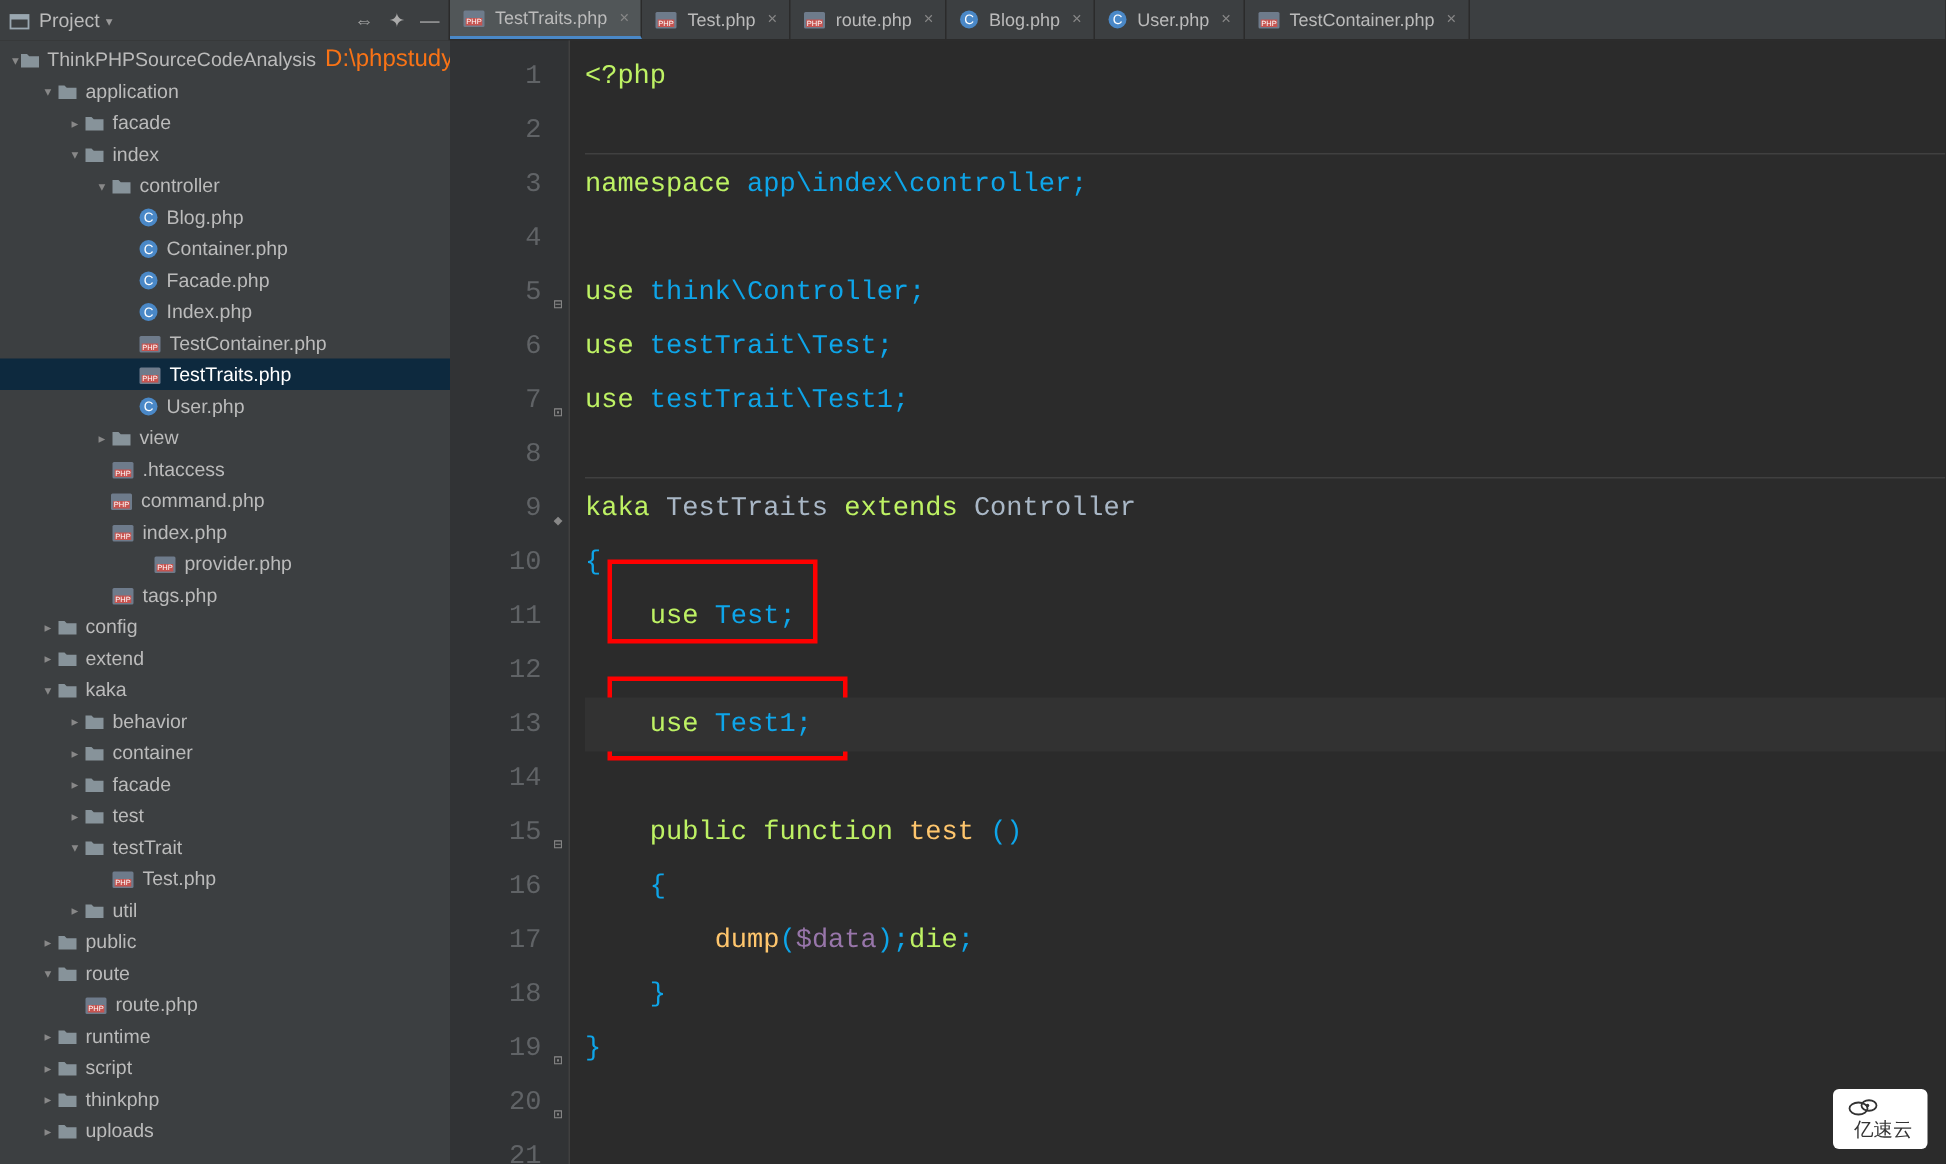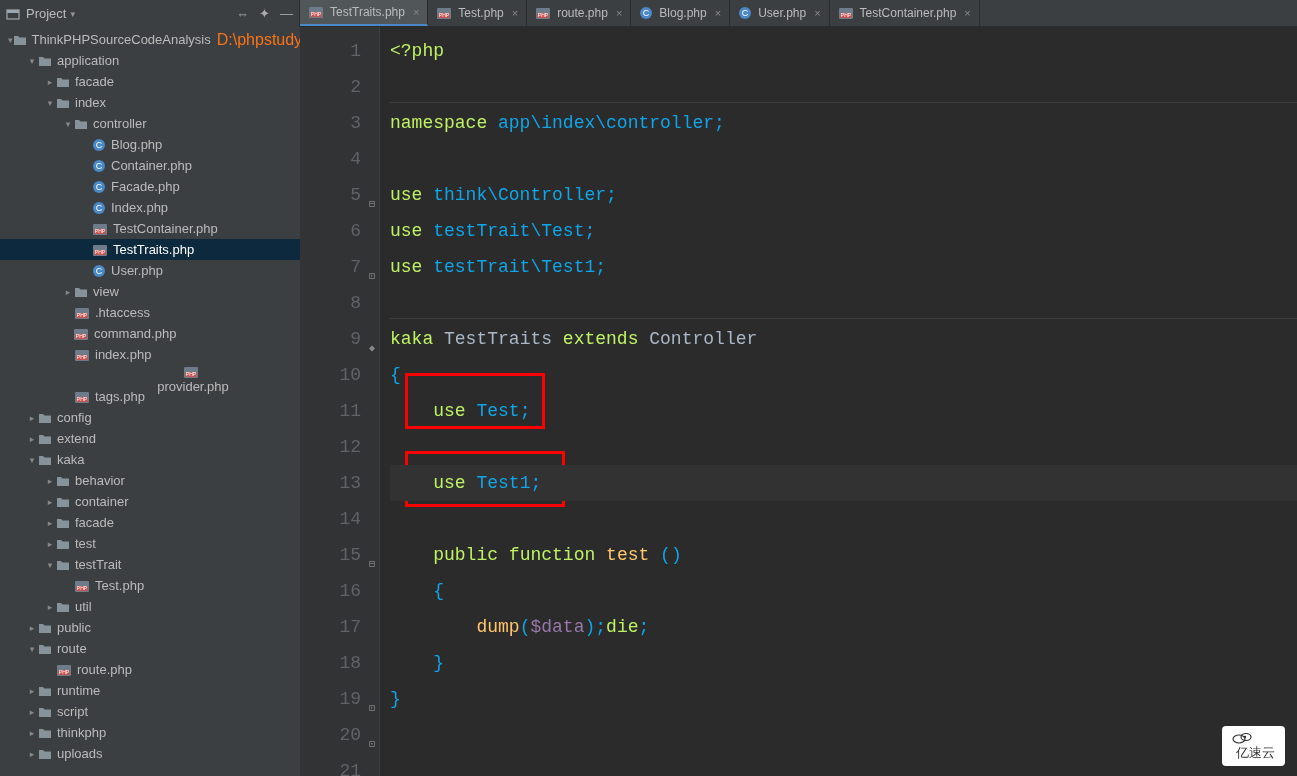--- a/index.html
+++ b/index.html
@@ -388,21 +388,21 @@
         <span class="noarrow"></span>
         <span class="ticon">
           <svg width="16" height="14">
             <rect x="1" y="2" width="14" height="11" rx="1" fill="#6e7b8b"></rect>
             <rect x="2.5" y="7" width="11" height="5" fill="#c75450"></rect>
             <text x="8" y="11" text-anchor="middle" font-size="5" fill="#fff" font-family="Arial">PHP</text>
           </svg>
         </span>
         <span>index.php</span>
       </div>
-      <div class="tree-row" style="padding-left: 90px; flex-direction: column;">
+      <div class="tree-row" style="padding-left: 90px;">
         <span class="noarrow"></span>
         <span class="ticon">
           <svg width="16" height="14">
             <rect x="1" y="2" width="14" height="11" rx="1" fill="#6e7b8b"></rect>
             <rect x="2.5" y="7" width="11" height="5" fill="#c75450"></rect>
             <text x="8" y="11" text-anchor="middle" font-size="5" fill="#fff" font-family="Arial">PHP</text>
           </svg>
         </span>
         <span>provider.php</span>
       </div>

